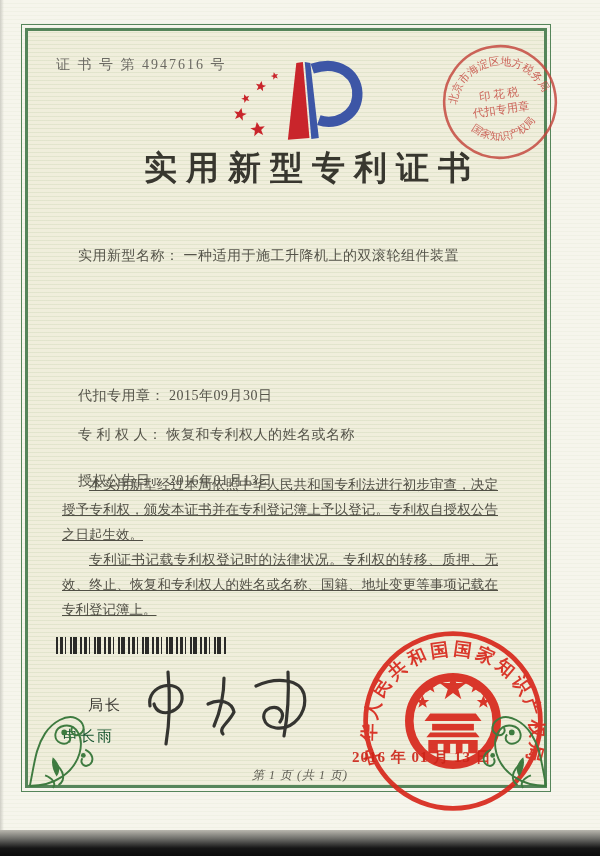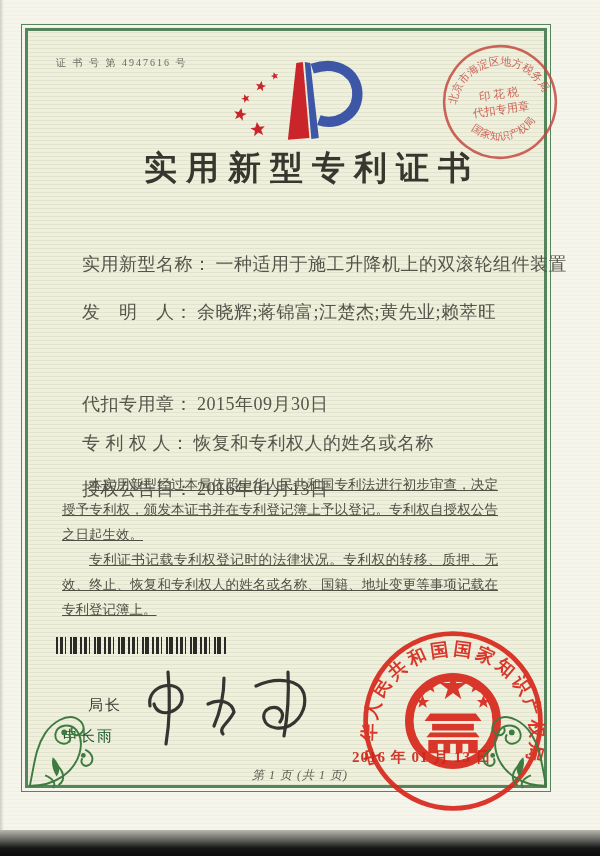--- a/index.html
+++ b/index.html
@@ -24,38 +24,38 @@
   .cert-border{
     position:absolute;left:25px;top:28px;width:522px;height:760px;
     border:3px solid #55855a;outline:1px solid #55855a;outline-offset:3px;
     background:#f0eedc;
     background-image:repeating-linear-gradient(0deg, rgba(130,165,100,.13) 0 1px, transparent 1px 4px);
     box-sizing:border-box;
   }
 
   .cert-no{
     position:absolute;left:56px;top:56px;
-    font-size:10px;letter-spacing:2px;color:#6b6a63;
+    font-size:14px;letter-spacing:2px;color:#6b6a63;
   }
 
   .logo{position:absolute;left:226px;top:52px;width:150px;height:96px;}
 
   .tax-stamp{
     position:absolute;left:438px;top:40px;width:124px;height:124px;
     transform:rotate(-8deg);opacity:.82;
   }
   .tax-stamp text{fill:#c4453c;font-family:"Liberation Serif",serif;}
 
   .title{
     position:absolute;left:12px;top:146px;width:100%;
     text-align:center;font-size:33px;letter-spacing:9px;
     color:#38372f;font-weight:600;
   }
 
-  .field-row{position:absolute;left:62px;font-size:18px;color:#55544a;letter-spacing:.5px;white-space:pre;}
+  .field-row{position:absolute;left:62px;font-size:14px;color:#55544a;letter-spacing:.5px;white-space:pre;}
   .field-row .val{margin-left:4px;}
 
   .paras{
     position:absolute;left:62px;top:472px;width:436px;
     font-size:13.5px;line-height:25px;color:#504f45;
     text-align:justify;
     text-decoration:underline;
   }
   .paras p{margin:0;text-indent:2em;}
 
@@ -128,23 +128,20 @@
       <textPath href="#taxbot" startOffset="50%" text-anchor="middle">国家知识产权局</textPath>
     </text>
     <text x="60" y="56" font-size="11" text-anchor="middle">印 花 税</text>
     <text x="60" y="71" font-size="11" text-anchor="middle">代扣专用章</text>
   </svg>
 
   <div class="title">实用新型专利证书</div>
 
   <div class="field-row" style="top:231px">
     <span>实用新型名称：</span><span class="val">一种适用于施工升降机上的双滚轮组件装置</span>
-  </div>
-  <div class="field-row" style="top:279px">
-    <span>发　明　人：</span><span class="val">余晓辉;蒋锦富;江楚杰;黄先业;赖萃旺</span>
   </div>
   <div class="field-row" style="top:371px">
     <span>代扣专用章：</span><span class="val">2015年09月30日</span>
   </div>
   <div class="field-row" style="top:410px">
     <span>专 利 权 人：</span><span class="val">恢复和专利权人的姓名或名称</span>
   </div>
   <div class="field-row" style="top:456px">
     <span>授权公告日：</span><span class="val">2016年01月13日</span>
   </div>

